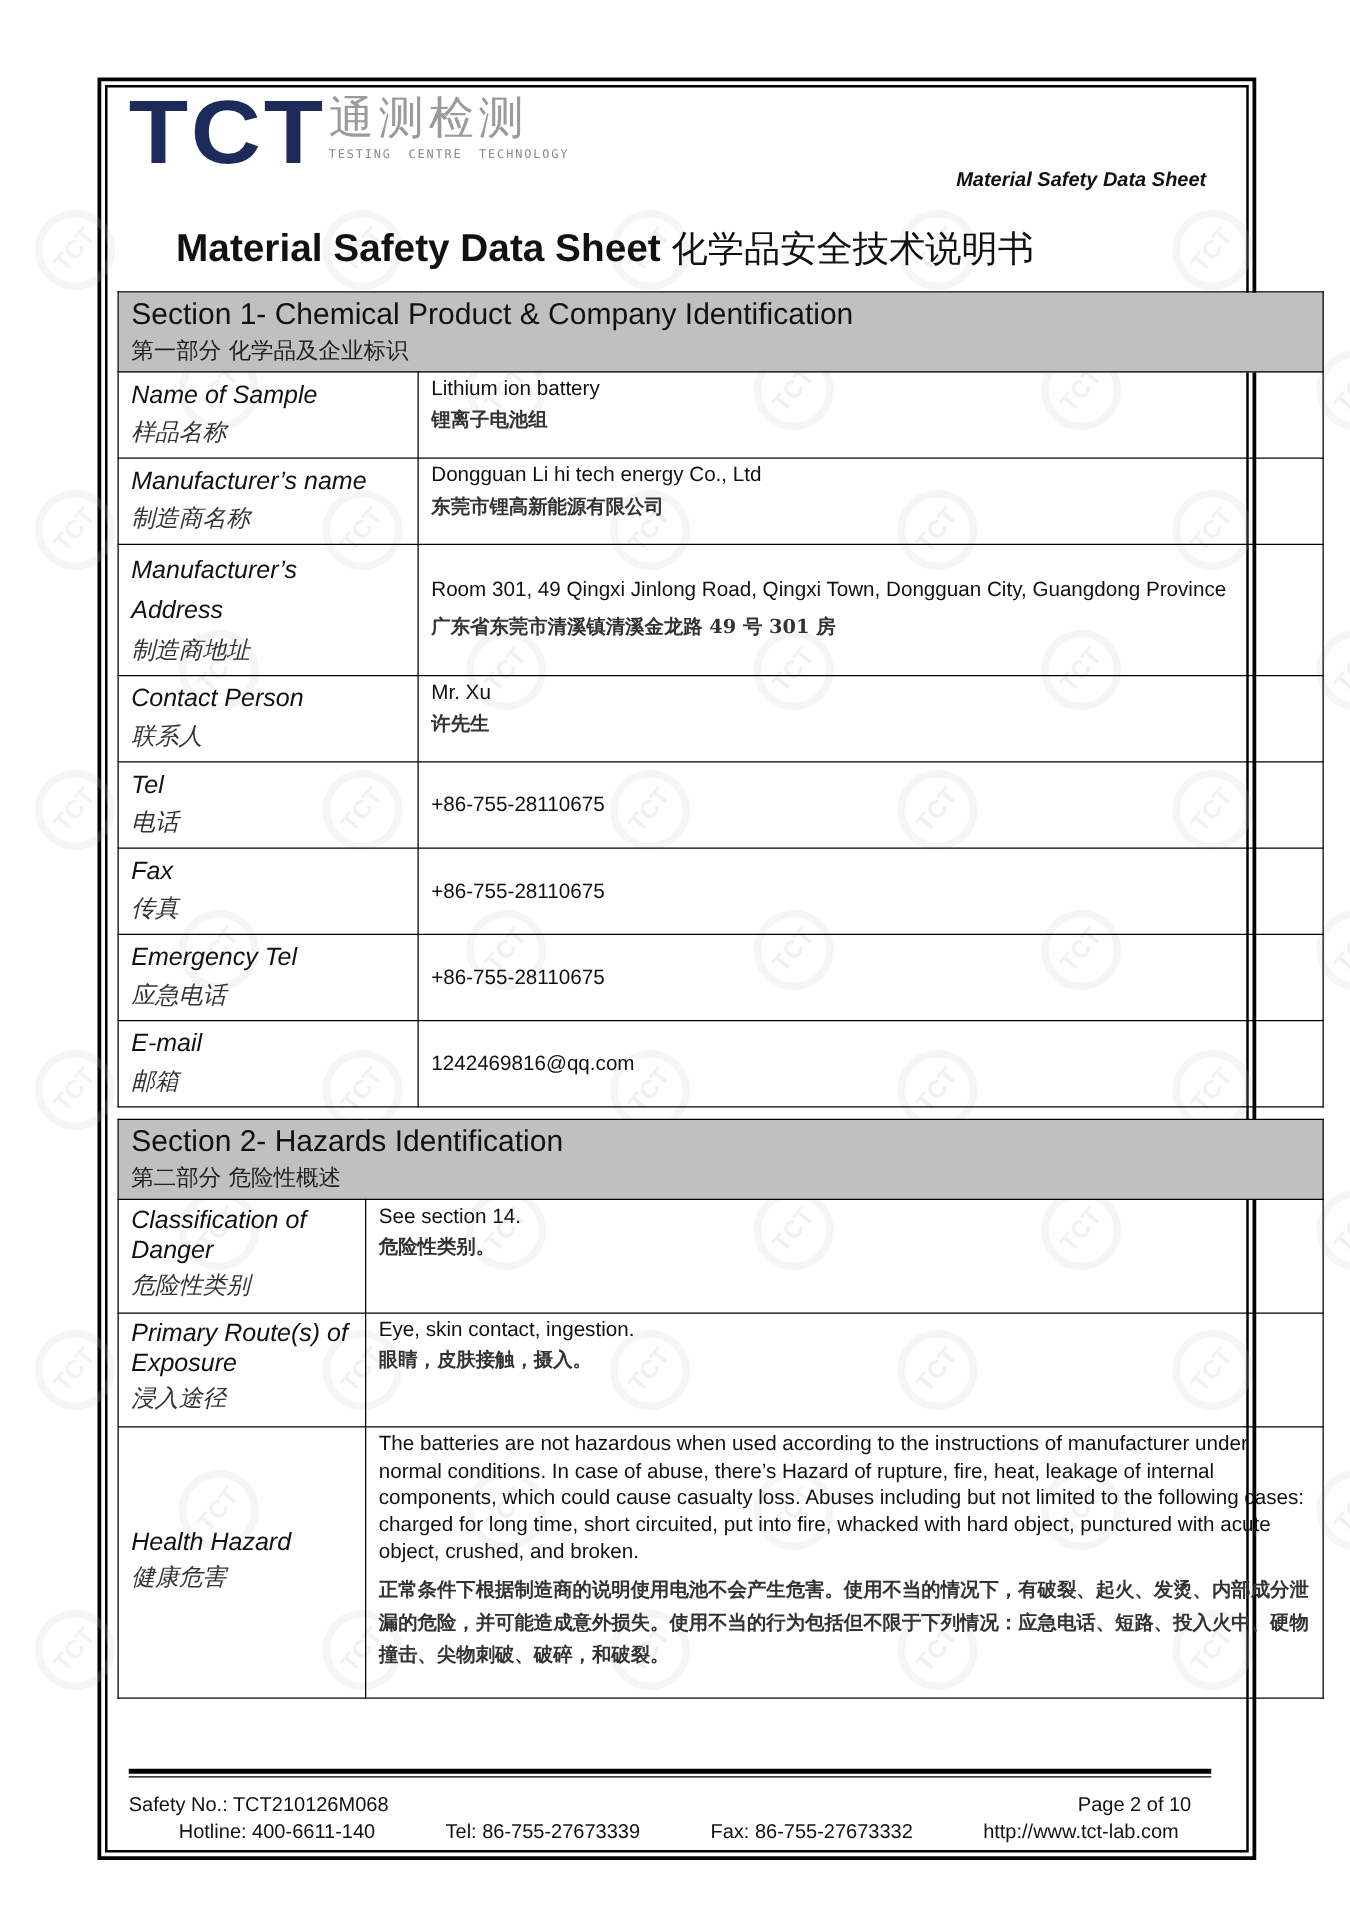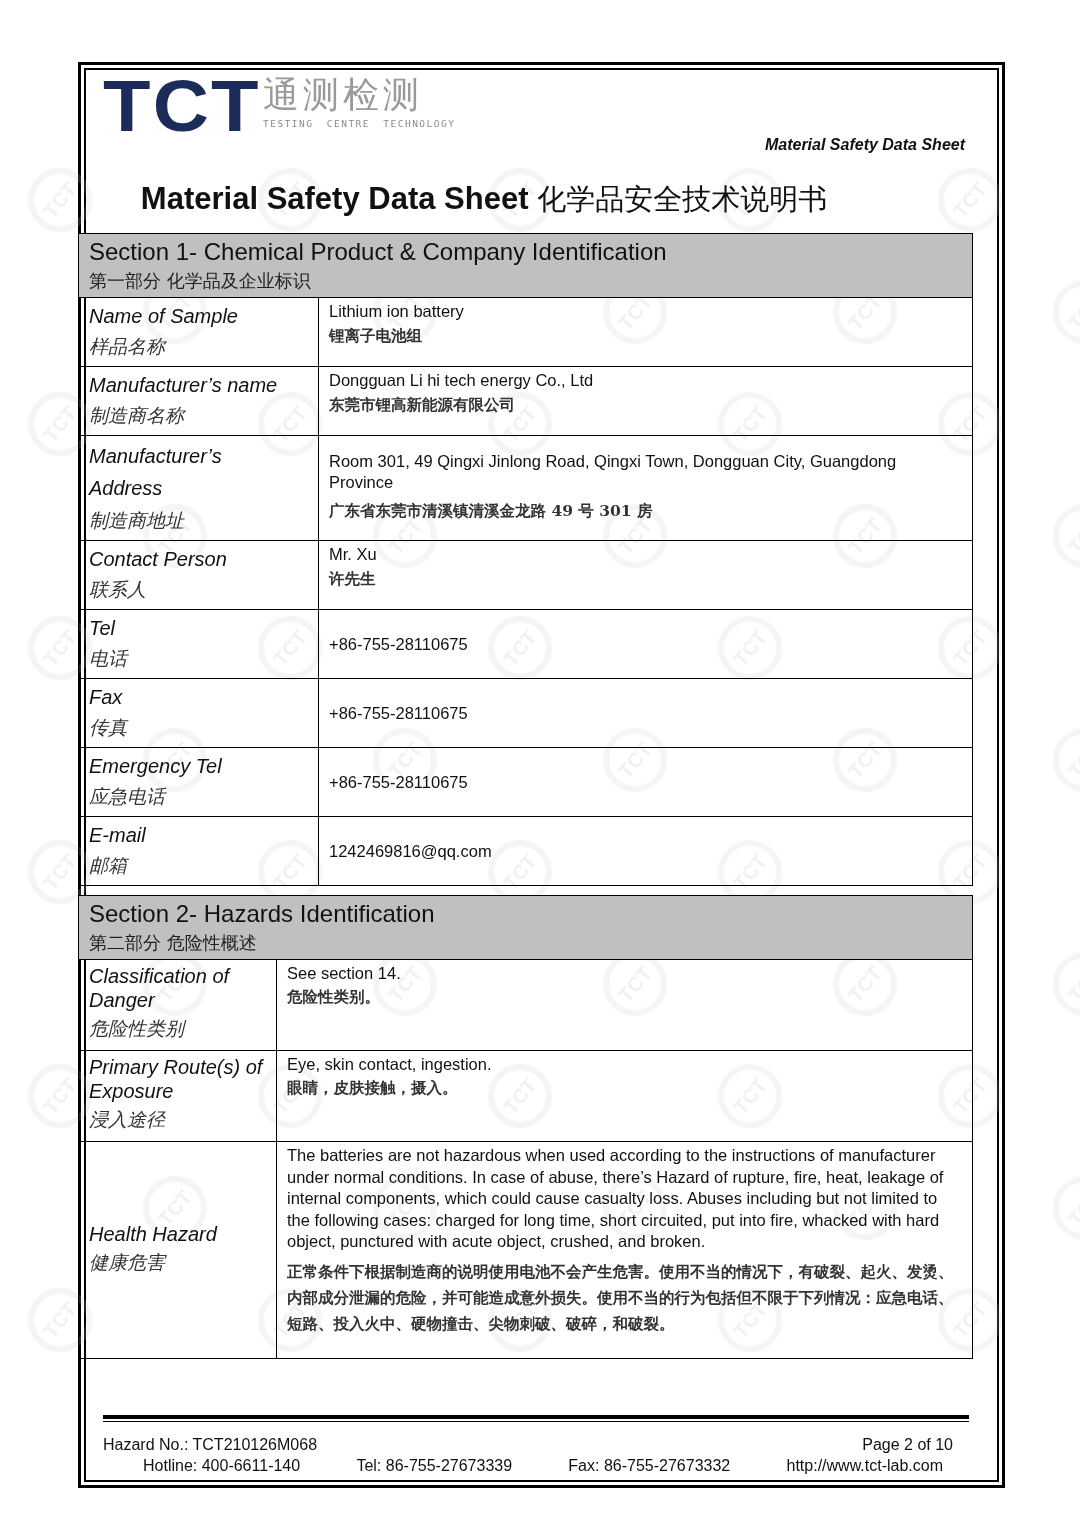--- a/index.html
+++ b/index.html
@@ -14,21 +14,21 @@
   .logo { position: absolute; left: 103px; top: 74px; display: flex; align-items: flex-start; }
   .logo-tct { font-family: "Liberation Sans", sans-serif; font-weight: bold; font-size: 72px; letter-spacing: 2px; color: #1d2b5a; line-height: 64px; transform: scaleX(1.08); transform-origin: left; }
   .logo-right { margin-left: 14px; display: flex; flex-direction: column; }
   .logo-cn { font-size: 36px; color: #9a9a9a; letter-spacing: 4px; line-height: 42px; font-family: "DejaVu Sans", sans-serif; }
   .logo-en { font-size: 9.5px; color: #8a8a8a; letter-spacing: 1.5px; word-spacing: 6px; margin-top: 2px; font-family: "DejaVu Sans Mono", monospace; }
 
   .doc-label { position: absolute; right: 115px; top: 136px; font-style: italic; font-weight: bold; font-size: 16px; }
   .main-title { position: absolute; left: 0; width: 968px; top: 180px; text-align: center; font-size: 31px; font-weight: bold; }
   .main-title .cn { font-weight: normal; font-family: "DejaVu Sans", sans-serif; font-size: 29px; }
 
-  table.msds { position: absolute; left: 78px; width: 895px; border-collapse: collapse; }
+  table.msds { position: absolute; left: 94px; width: 965px; border-collapse: collapse; }
   table.msds td { border: 1.5px solid #000; vertical-align: top; }
   .sec-head { background: #c0c0c0; padding: 3px 10px 2px 10px; }
   .sec-head .en { font-size: 24px; line-height: 29px; }
   .sec-head .cn { font-size: 18px; line-height: 29px; font-family: "DejaVu Sans", sans-serif; color: #222; }
 
   .lbl { padding: 4px 10px; }
   .lbl .en { font-style: italic; font-size: 20px; line-height: 28px; }
   .lbl .cn { font-style: italic; font-size: 19px; line-height: 32px; color: #333; font-family: "DejaVu Serif", serif; }
   .val { padding: 3px 10px; }
   .val .en { font-size: 16.5px; line-height: 21px; }
@@ -255,21 +255,21 @@
           <div class="en">The batteries are not hazardous when used according to the instructions of manufacturer under normal conditions. In case of abuse, there’s Hazard of rupture, fire, heat, leakage of internal components, which could cause casualty loss. Abuses including but not limited to the following cases: charged for long time, short circuited, put into fire, whacked with hard object, punctured with acute object, crushed, and broken.</div>
           <div class="cn">正常条件下根据制造商的说明使用电池不会产生危害。使用不当的情况下，有破裂、起火、发烫、内部成分泄漏的危险，并可能造成意外损失。使用不当的行为包括但不限于下列情况：应急电话、短路、投入火中、硬物撞击、尖物刺破、破碎，和破裂。</div>
         </td>
   </tr>
 </tbody>
   </table>
 
 <div class="footer-rule-thick"></div>
 <div class="footer-rule-thin"></div>
 <div class="footer-line1">
-  <span>Hazard No.: TCT210126M068</span>
+  <span>Safety No.: TCT210126M068</span>
   <span>Page 2 of 10</span>
 </div>
 <div class="footer-line2">
   <span>Hotline: 400-6611-140</span>
   <span>Tel: 86-755-27673339</span>
   <span>Fax: 86-755-27673332</span>
   <span>http://www.tct-lab.com</span>
 </div>
 
 </body></html>

